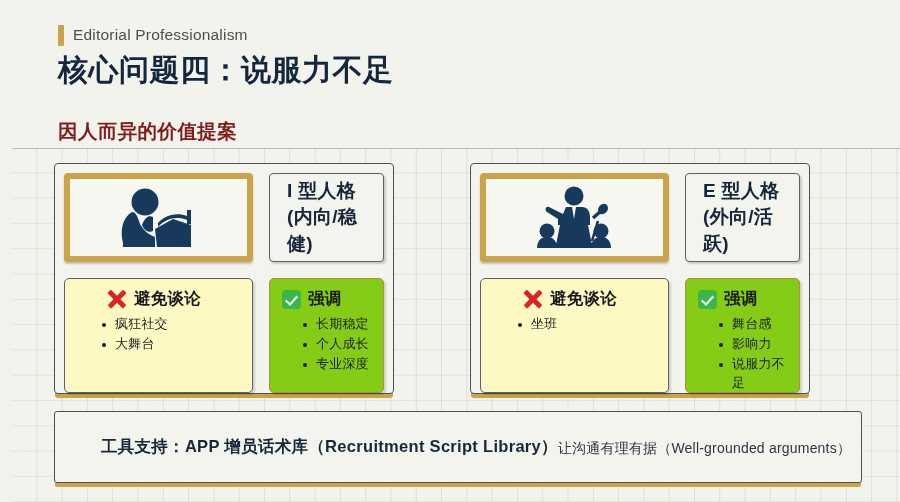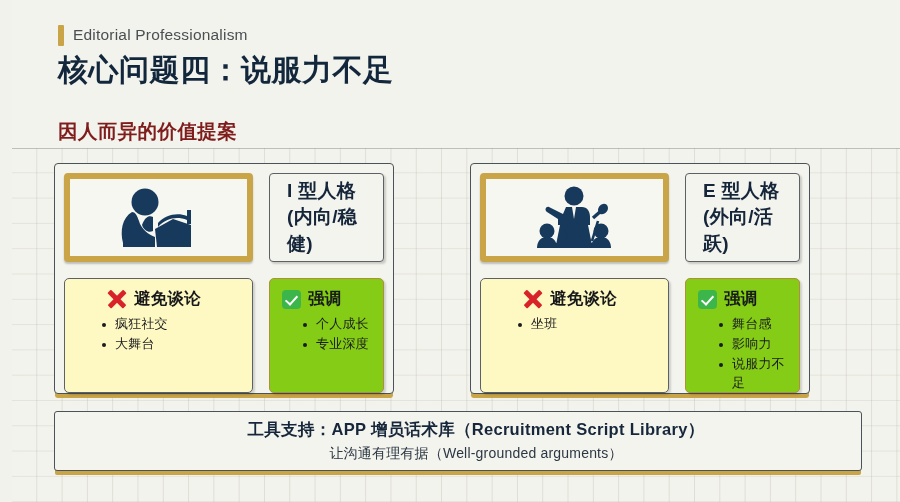--- a/index.html
+++ b/index.html
@@ -223,28 +223,28 @@
   }
   .panel-avoid .bullets { margin-left: 18px; }
   .panel-emph .bullets { margin-left: 14px; }
 
   
   #footer-banner {
     position: absolute;
     left: 42px;
     top: 411px;
     width: 808px;
-    height: 60px;
+    height: 72px;
     background: #f4f4ee;
     border: 1.4px solid #4a5359;
     border-radius: 3px;
     box-shadow: 0 5px 0 -1px #c9a548;
     box-sizing: border-box;
     display: flex;
-    flex-direction: column;
+    flex-direction: row;
     align-items: center;
     justify-content: center;
     padding-left: 36px;
   }
   #footer-line1 {
     font-size: 16.5px;
     font-weight: bold;
     color: #16273b;
     letter-spacing: .3px;
   }
@@ -303,20 +303,21 @@
         <li>大舞台</li>
       </ul>
     </div>
 
     <div class="panel panel-emph">
       <div class="panel-head">
         <span class="check-icon"></span>
         <span>强调</span>
       </div>
       <ul class="bullets">
+        <li>长期稳定</li>
         <li>个人成长</li>
         <li>专业深度</li>
       </ul>
     </div>
   </div>
 
   <div class="persona-card" id="card-right">
 
     <div class="icon-box">
       <span>

